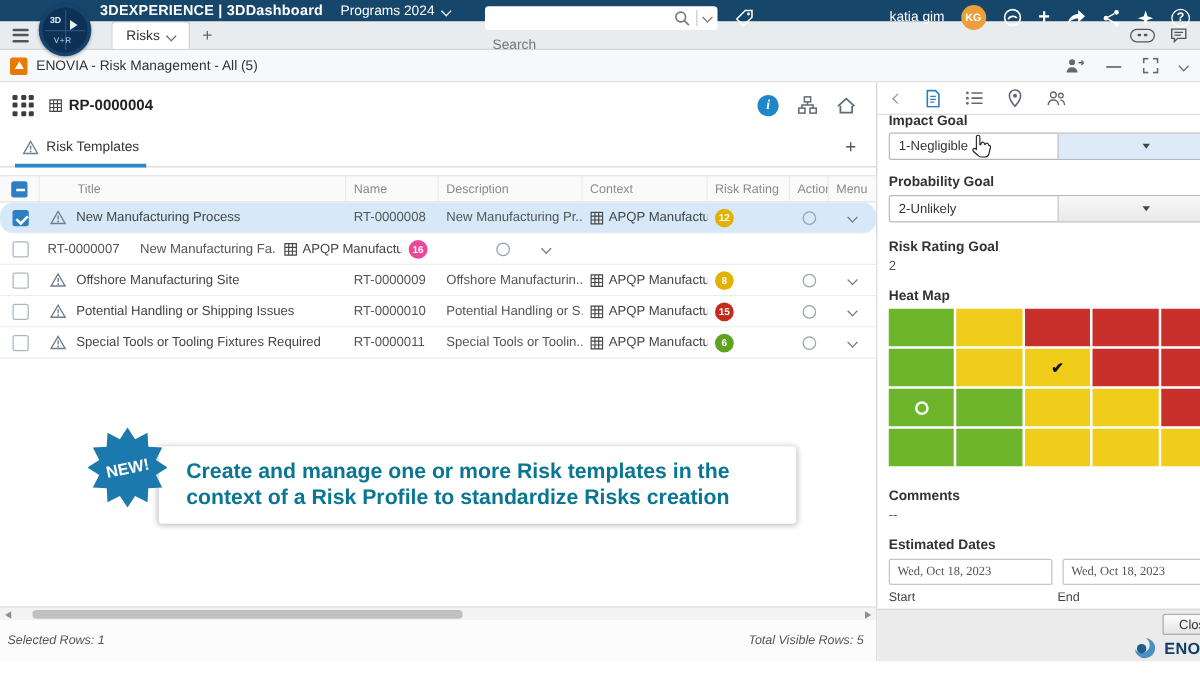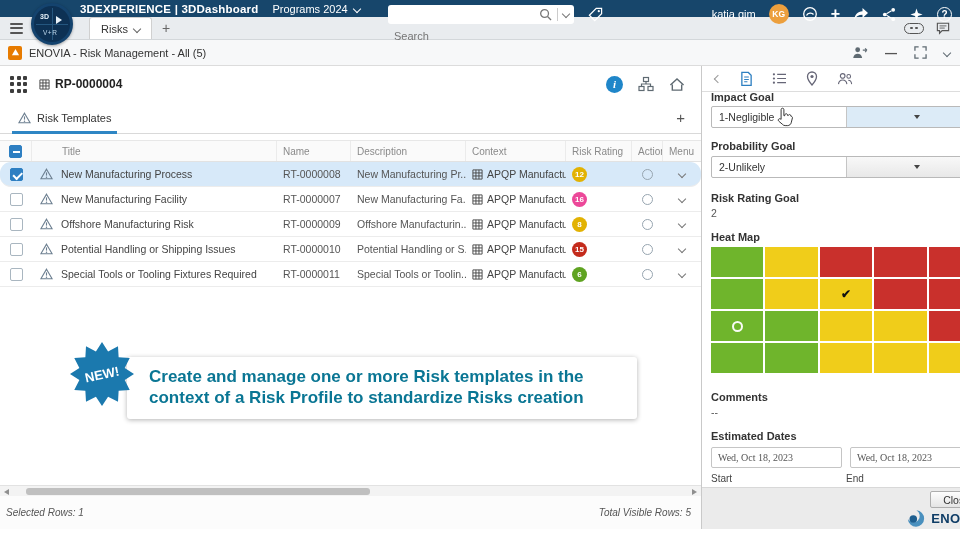--- a/index.html
+++ b/index.html
@@ -364,30 +364,20 @@
               <span class="radio"></span>
             </div>
           <div class="c8 cc">
               <i class="cv down" style="border-color:#777;"></i>
             </div>
         </div>
           <div class="trow">
           <div class="c1">
               <span class="cb"></span>
             </div>
-          <div class="c2">
-            <span>
-              <svg width="13" height="12" viewBox="0 0 16 15">
-                  <path d="M8 1.5L15 13.5H1z" fill="none" stroke="#6c7f90" stroke-width="1.4"></path>
-                  <path d="M8 5.5v4" stroke="#6c7f90" stroke-width="1.4"></path>
-                  <circle cx="8" cy="11.5" r=".9" fill="#6c7f90"></circle>
-                </svg>
-            </span>
-            <span class="ttl">New Manufacturing Facility</span>
-          </div>
           <div class="c3">RT-0000007</div>
           <div class="c4">New Manufacturing Fa...</div>
           <div class="c5">
             <span style="margin-right:4px;">
               <svg width="11" height="11" viewBox="0 0 12 12">
                   <path d="M1 1h10v10H1z" fill="none" stroke="#444" stroke-width="1"></path>
                   <path d="M1 4.3h10M1 7.6h10M4.3 1v10M7.6 1v10" stroke="#444" stroke-width="1"></path>
                 </svg>
             </span>
             <span>APQP Manufacturing</span>
@@ -407,21 +397,21 @@
               <span class="cb"></span>
             </div>
           <div class="c2">
             <span>
               <svg width="13" height="12" viewBox="0 0 16 15">
                   <path d="M8 1.5L15 13.5H1z" fill="none" stroke="#6c7f90" stroke-width="1.4"></path>
                   <path d="M8 5.5v4" stroke="#6c7f90" stroke-width="1.4"></path>
                   <circle cx="8" cy="11.5" r=".9" fill="#6c7f90"></circle>
                 </svg>
             </span>
-            <span class="ttl">Offshore Manufacturing Risk</span>
+            <span class="ttl">Offshore Manufacturing Site</span>
           </div>
           <div class="c3">RT-0000009</div>
           <div class="c4">Offshore Manufacturin...</div>
           <div class="c5">
             <span style="margin-right:4px;">
               <svg width="11" height="11" viewBox="0 0 12 12">
                   <path d="M1 1h10v10H1z" fill="none" stroke="#444" stroke-width="1"></path>
                   <path d="M1 4.3h10M1 7.6h10M4.3 1v10M7.6 1v10" stroke="#444" stroke-width="1"></path>
                 </svg>
             </span>

